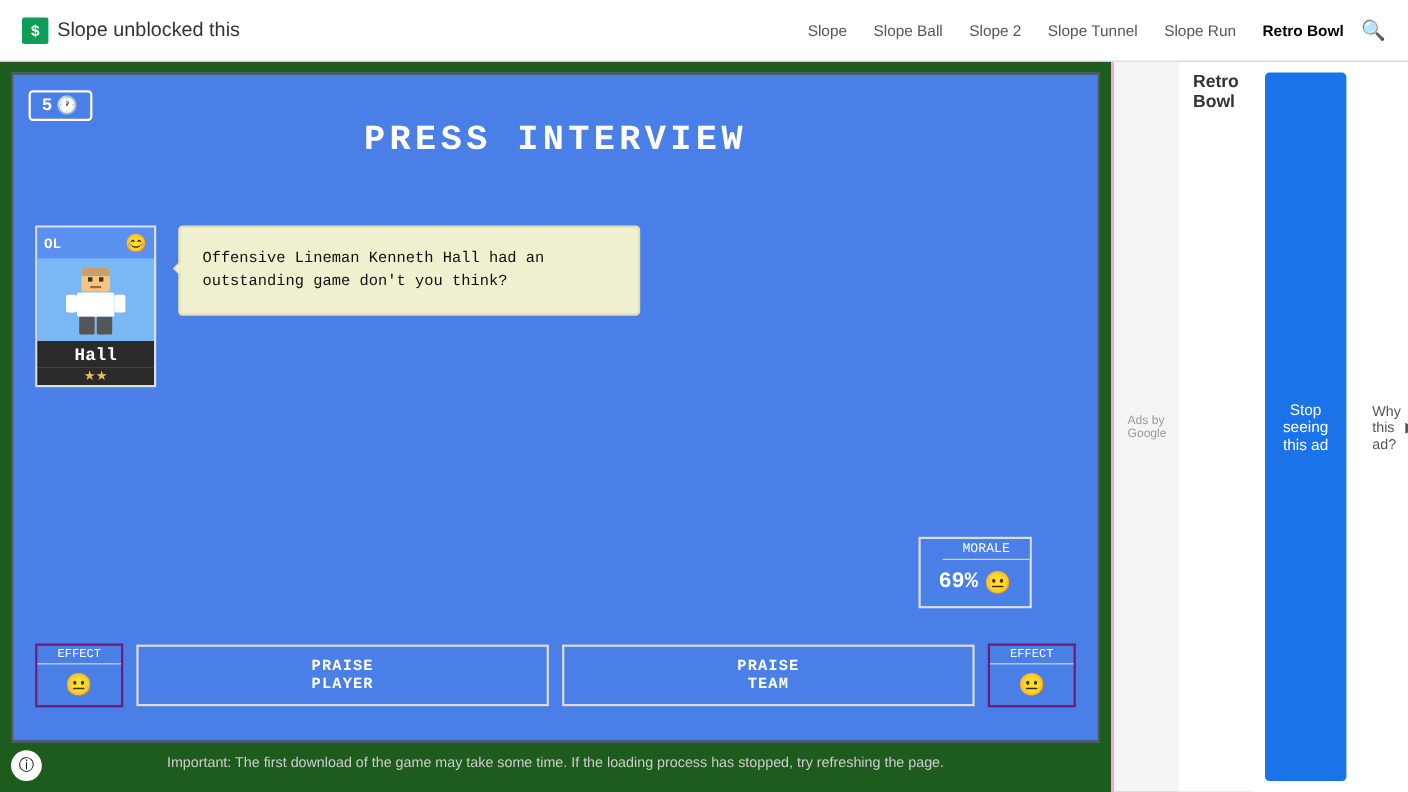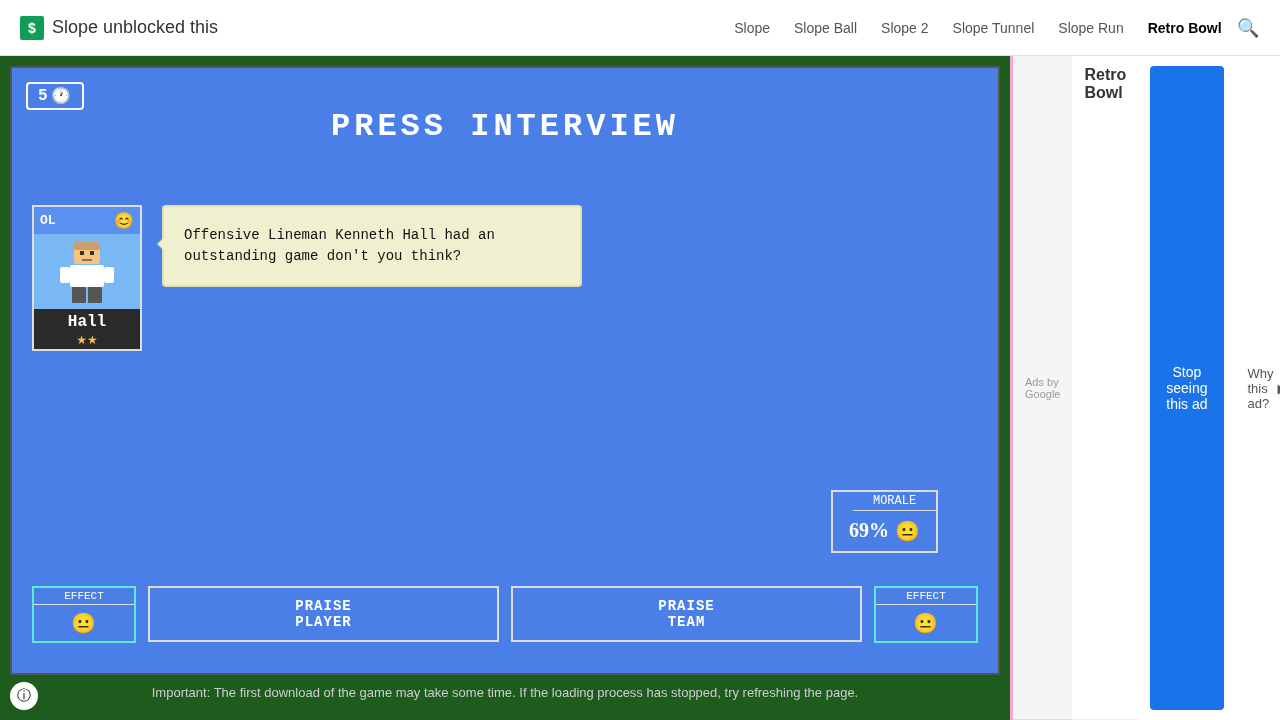--- a/index.html
+++ b/index.html
@@ -225,21 +225,21 @@
       font-family: 'Courier New', monospace;
       font-size: 12px;
       color: #fff;
       text-align: center;
       padding: 2px 8px;
       border-bottom: 1px solid #ddd;
       background: #4a7fe8;
       margin-left: 20px;
     }
     #morale-value {
-      font-family: Liberation Serif, serif;
+      font-family: Liberation Mono, monospace;
       font-size: 20px;
       font-weight: bold;
       color: #fff;
       padding: 8px 16px;
       text-align: right;
       display: flex;
       align-items: center;
       gap: 6px;
     }
 
@@ -248,23 +248,23 @@
       position: absolute;
       bottom: 30px;
       left: 20px;
       right: 20px;
       display: flex;
       gap: 12px;
       align-items: center;
     }
 
     .effect-box {
-      border: 2px solid #5eead4;
+      border: 2px solid #701a75;
       background: #4a7fe8;
-      width: 104px;
+      width: 80px;
       flex-shrink: 0;
     }
     .effect-label {
       font-family: 'Courier New', monospace;
       font-size: 11px;
       color: #fff;
       text-align: center;
       padding: 2px 4px;
       border-bottom: 1px solid #ddd;
     }

